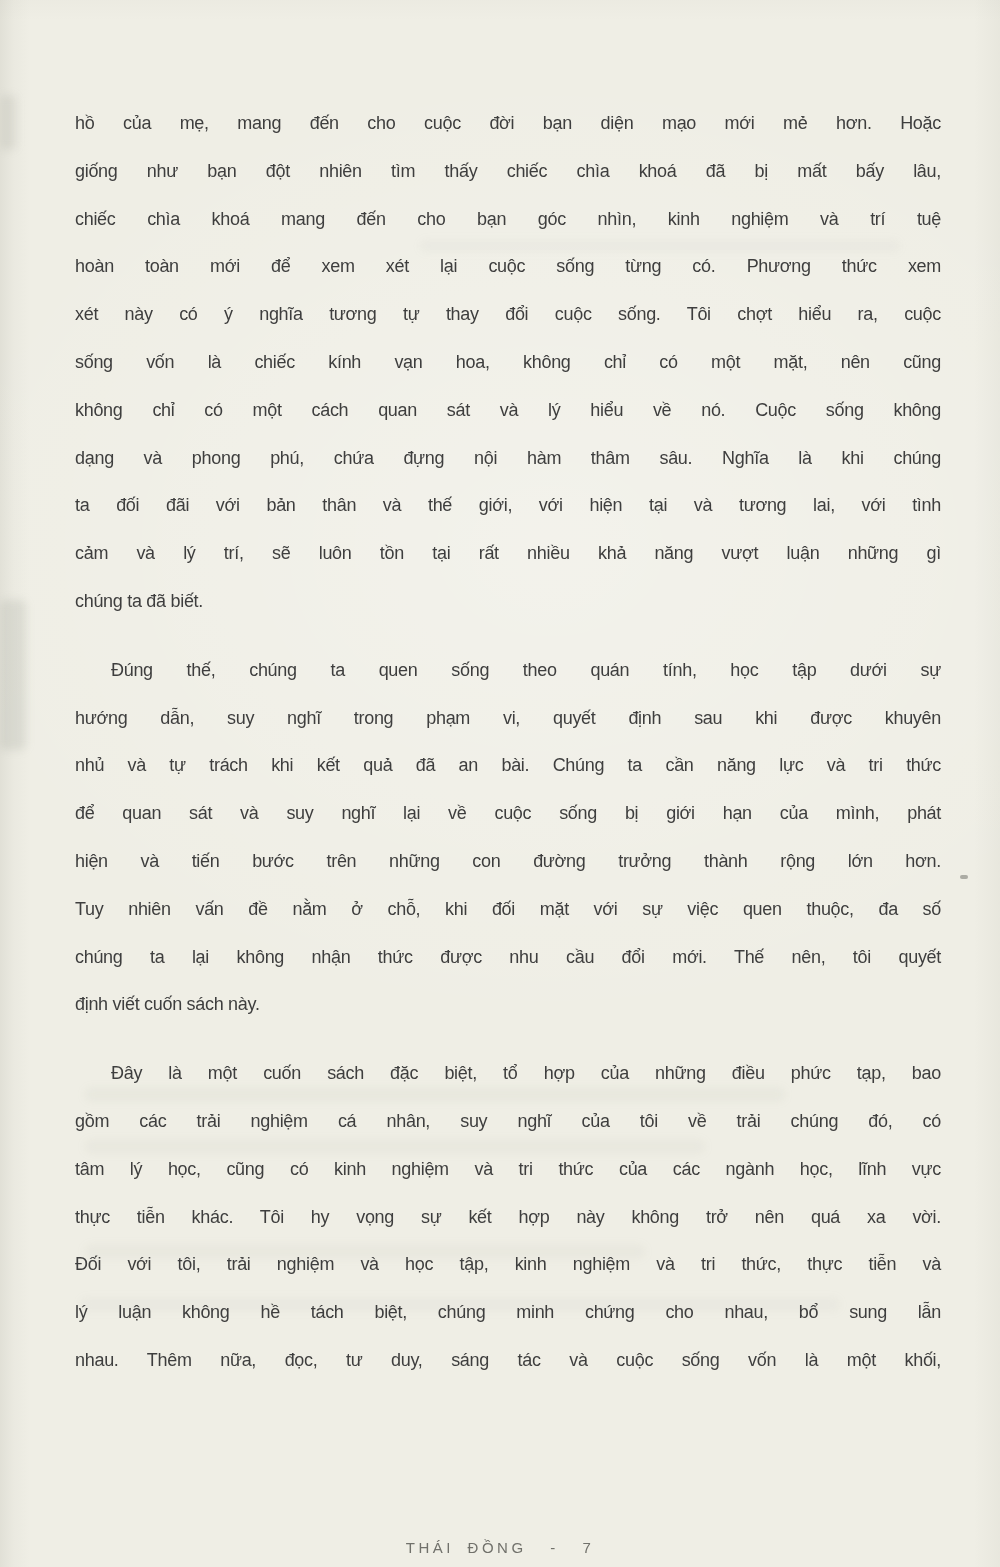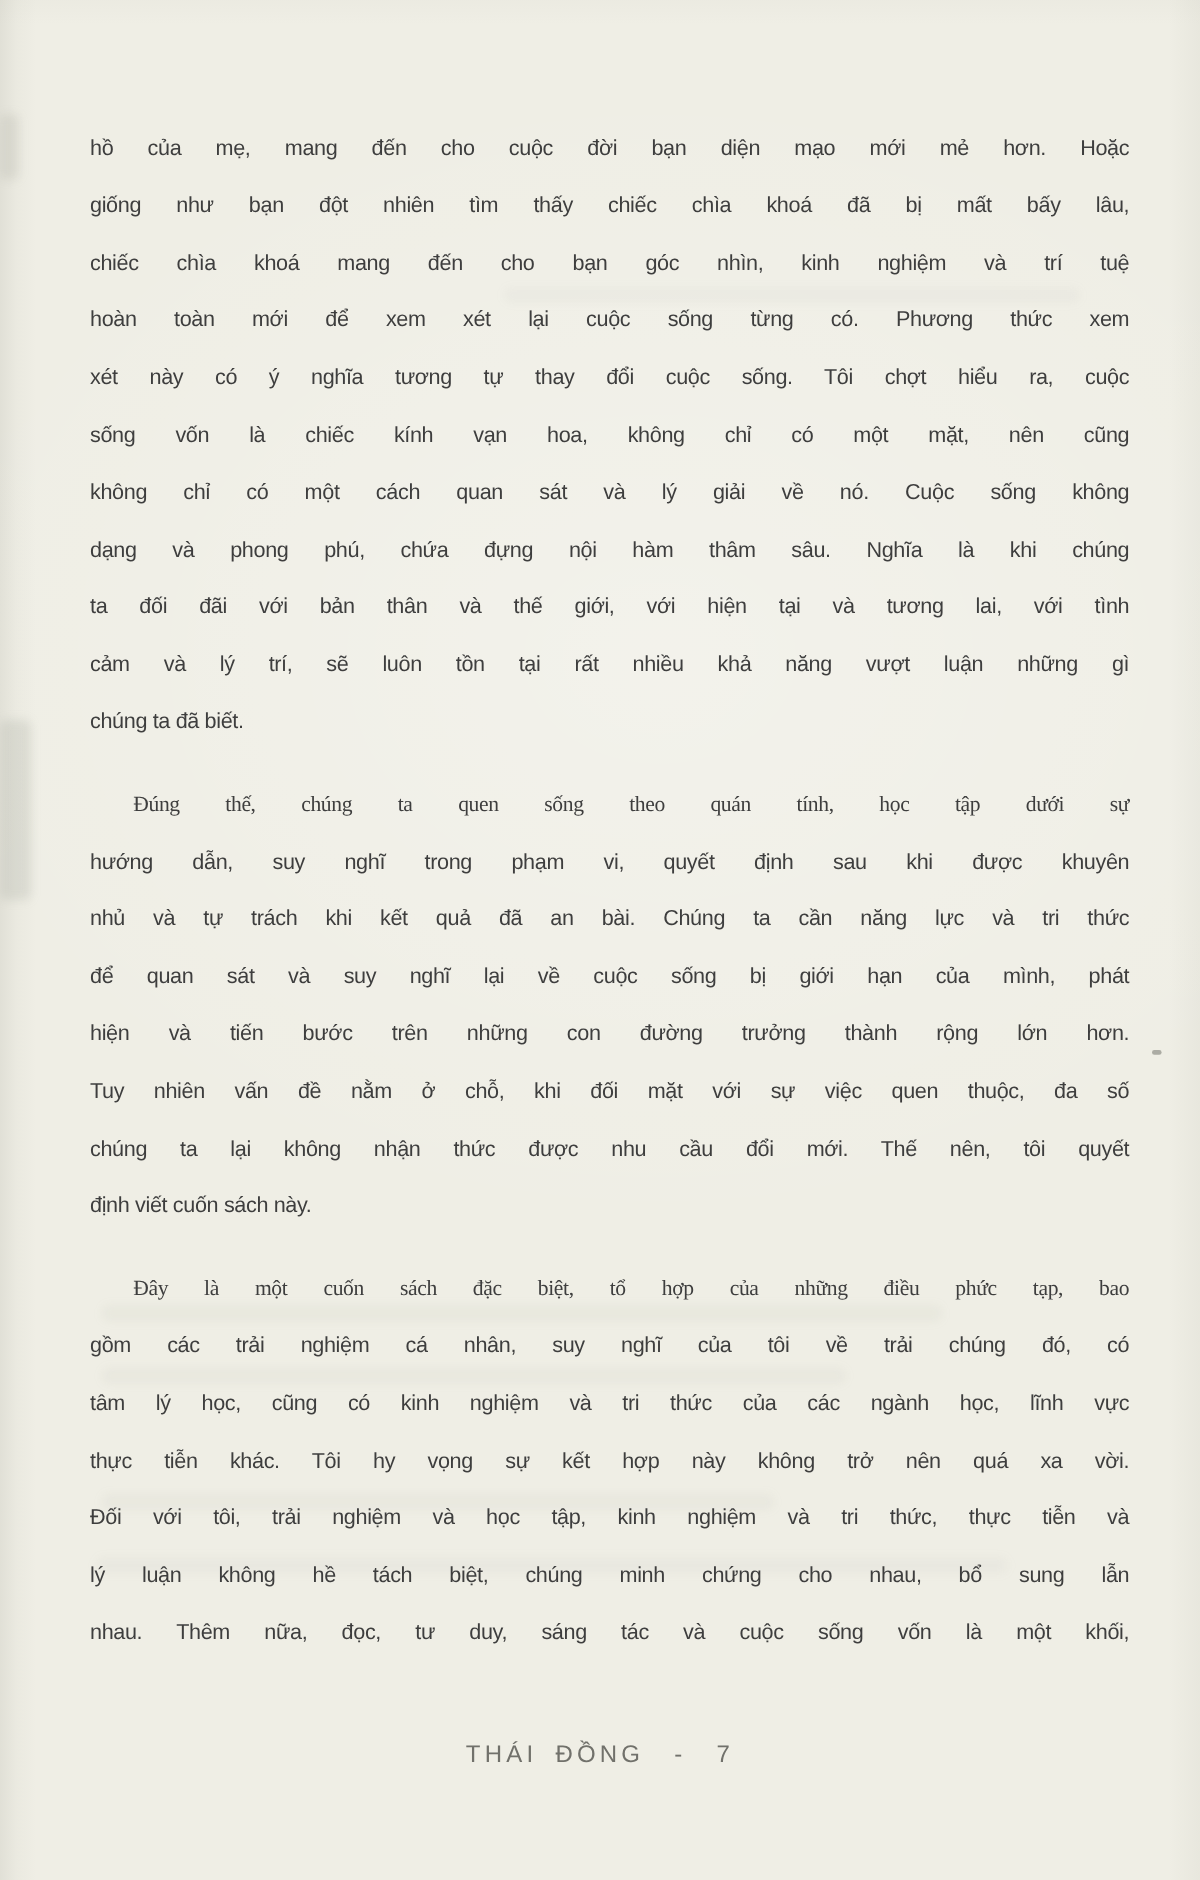--- a/index.html
+++ b/index.html
@@ -30,28 +30,28 @@
     line-height: 47.8px;
     color: #3e3e3e;
   }
   .para + .para { margin-top: 21px; }
   .line {
     text-align: justify;
     text-align-last: justify;
     white-space: normal;
   }
   .line.last { text-align-last: left; }
-  .para.indent .line.first { text-indent: 36px; font-family: Liberation Serif, serif; }
+  .para.indent .line.first { text-indent: 36px; }
   .page-footer {
     position: absolute;
     left: 0;
     right: 0;
-    top: 1451px;
+    top: 1539px;
     text-align: center;
-    font-size: 20px;
+    font-size: 15px;
     letter-spacing: 3.5px;
     word-spacing: 6px;
     color: #71716b;
   }
   .page-footer span { display: inline-block; }
   .page-footer .sep { margin: 0 10px; }
   
   .artifact {
     position: absolute;
     pointer-events: none;
@@ -88,21 +88,21 @@
   <div class="speck"></div>
 
   <div class="page-text">
       <div class="para">
         <div class="line first">hồ của mẹ, mang đến cho cuộc đời bạn diện mạo mới mẻ hơn. Hoặc</div>
         <div class="line">giống như bạn đột nhiên tìm thấy chiếc chìa khoá đã bị mất bấy lâu,</div>
         <div class="line">chiếc chìa khoá mang đến cho bạn góc nhìn, kinh nghiệm và trí tuệ</div>
         <div class="line">hoàn toàn mới để xem xét lại cuộc sống từng có. Phương thức xem</div>
         <div class="line">xét này có ý nghĩa tương tự thay đổi cuộc sống. Tôi chợt hiểu ra, cuộc</div>
         <div class="line">sống vốn là chiếc kính vạn hoa, không chỉ có một mặt, nên cũng</div>
-        <div class="line">không chỉ có một cách quan sát và lý giải về nó. Cuộc sống không</div>
+        <div class="line">không chỉ có một cách quan sát và lý hiểu về nó. Cuộc sống không</div>
         <div class="line">dạng và phong phú, chứa đựng nội hàm thâm sâu. Nghĩa là khi chúng</div>
         <div class="line">ta đối đãi với bản thân và thế giới, với hiện tại và tương lai, với tình</div>
         <div class="line">cảm và lý trí, sẽ luôn tồn tại rất nhiều khả năng vượt luận những gì</div>
         <div class="line last">chúng ta đã biết.</div>
       </div>
       <div class="para indent">
         <div class="line first">Đúng thế, chúng ta quen sống theo quán tính, học tập dưới sự</div>
         <div class="line">hướng dẫn, suy nghĩ trong phạm vi, quyết định sau khi được khuyên</div>
         <div class="line">nhủ và tự trách khi kết quả đã an bài. Chúng ta cần năng lực và tri thức</div>
         <div class="line">để quan sát và suy nghĩ lại về cuộc sống bị giới hạn của mình, phát</div>

